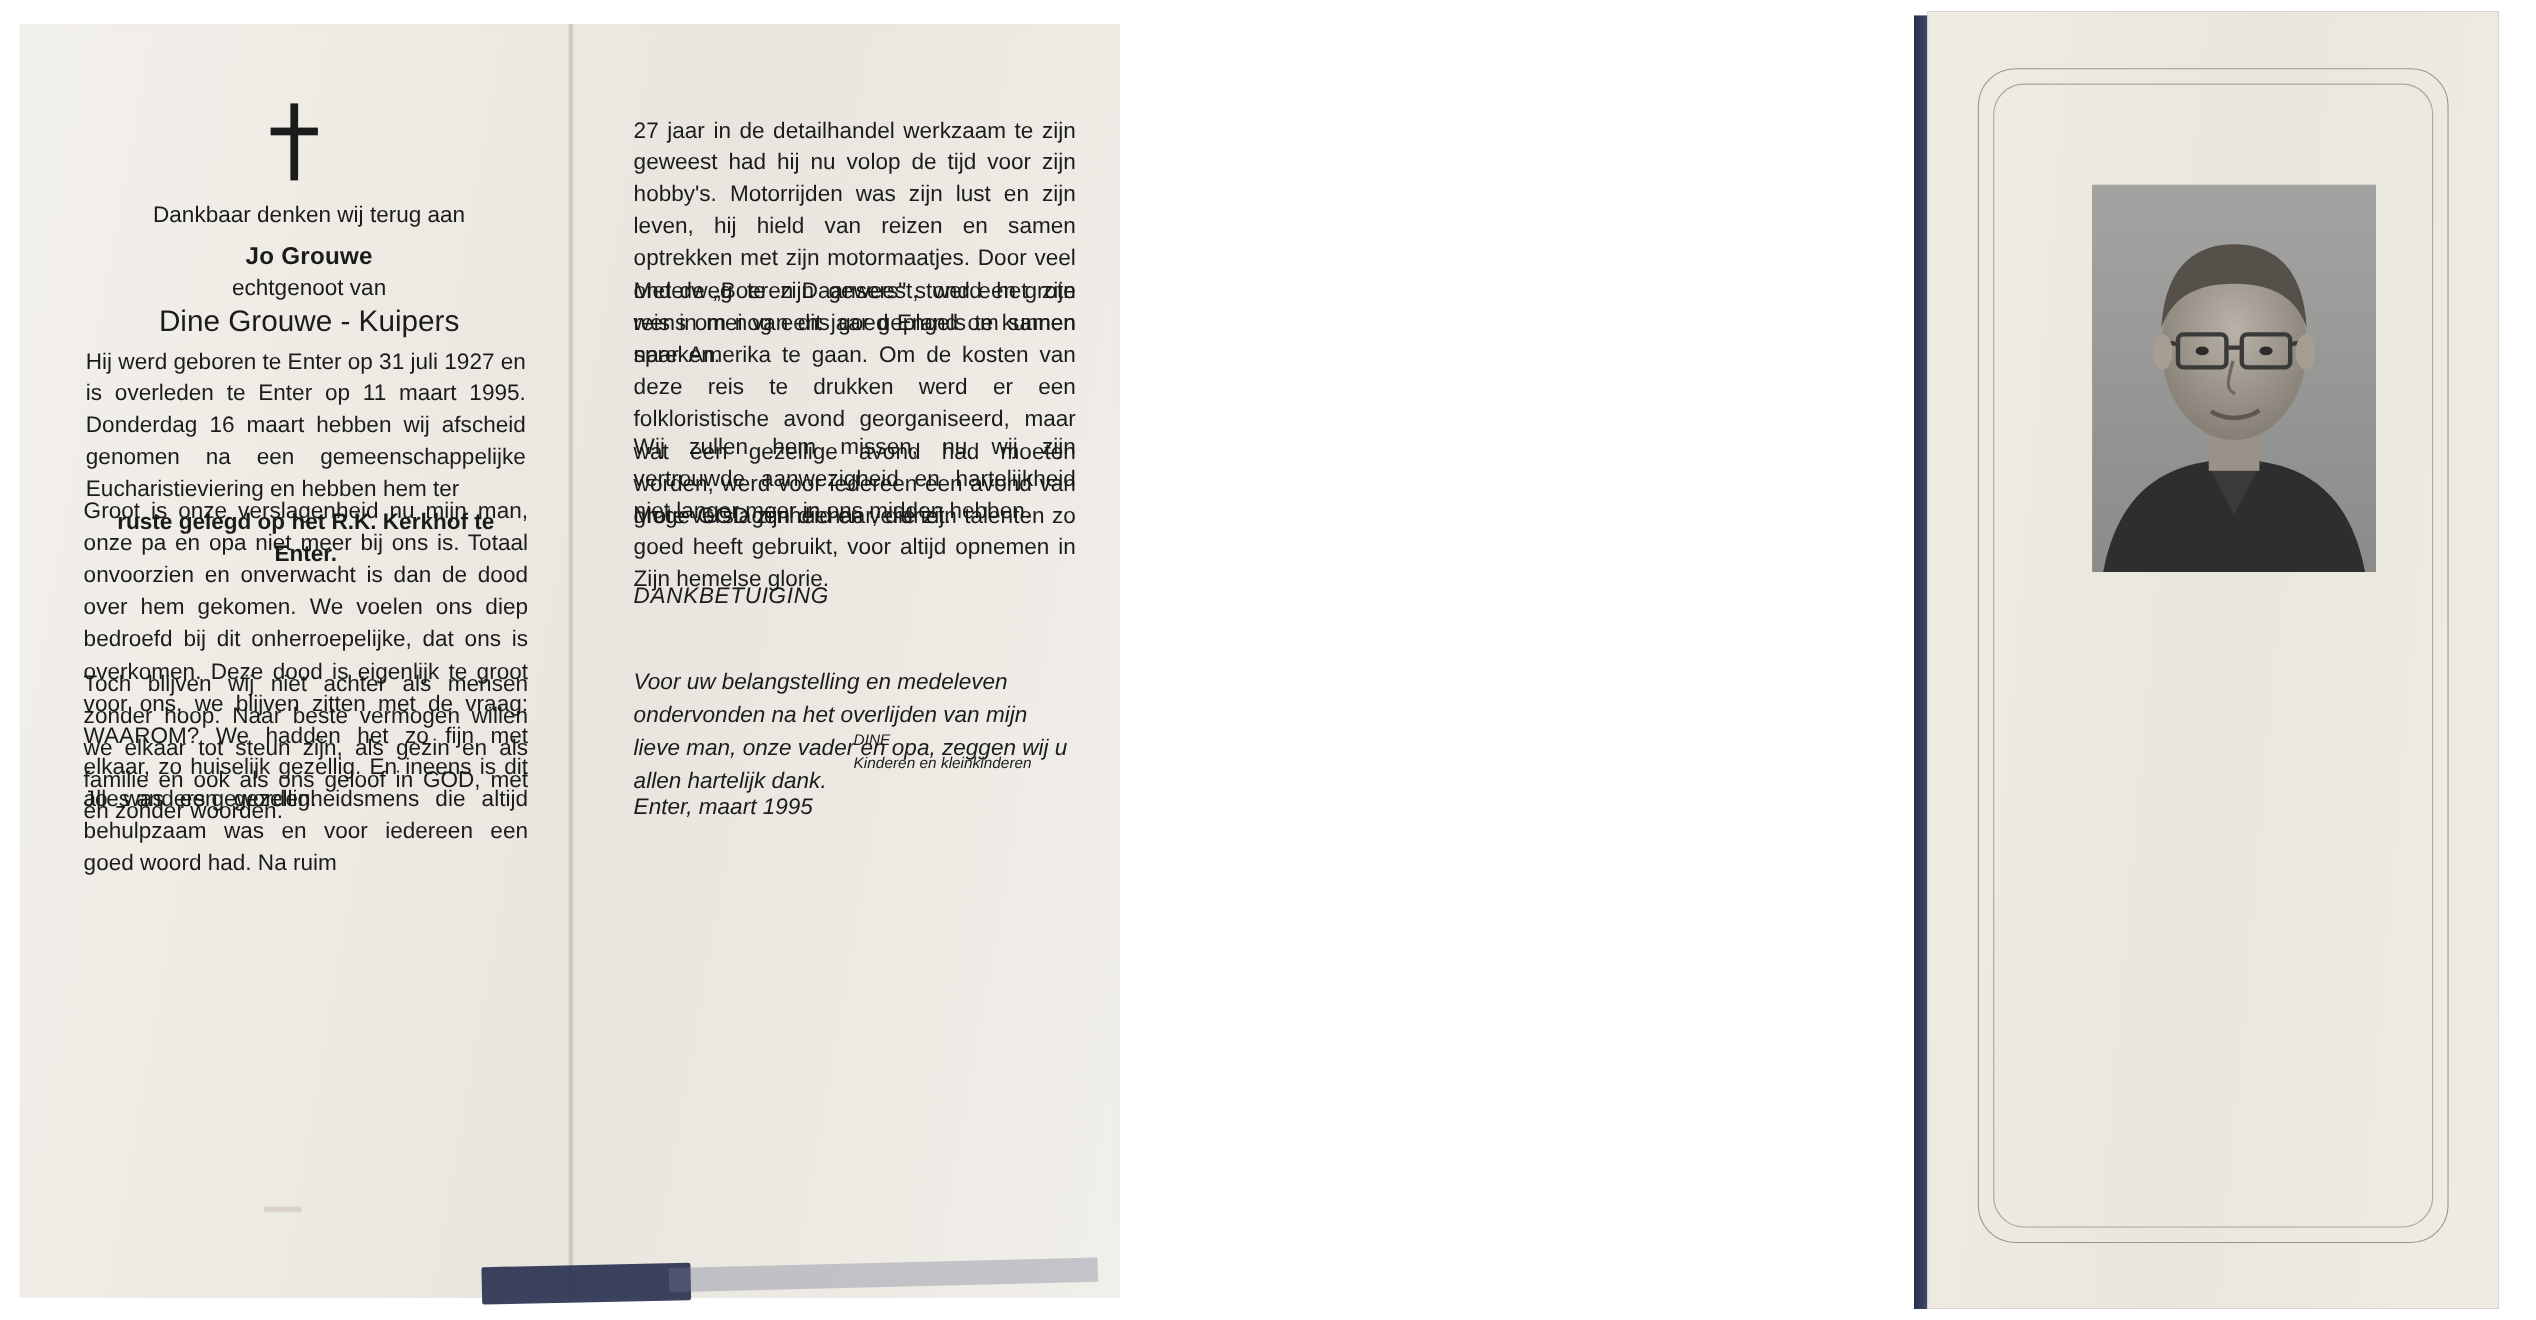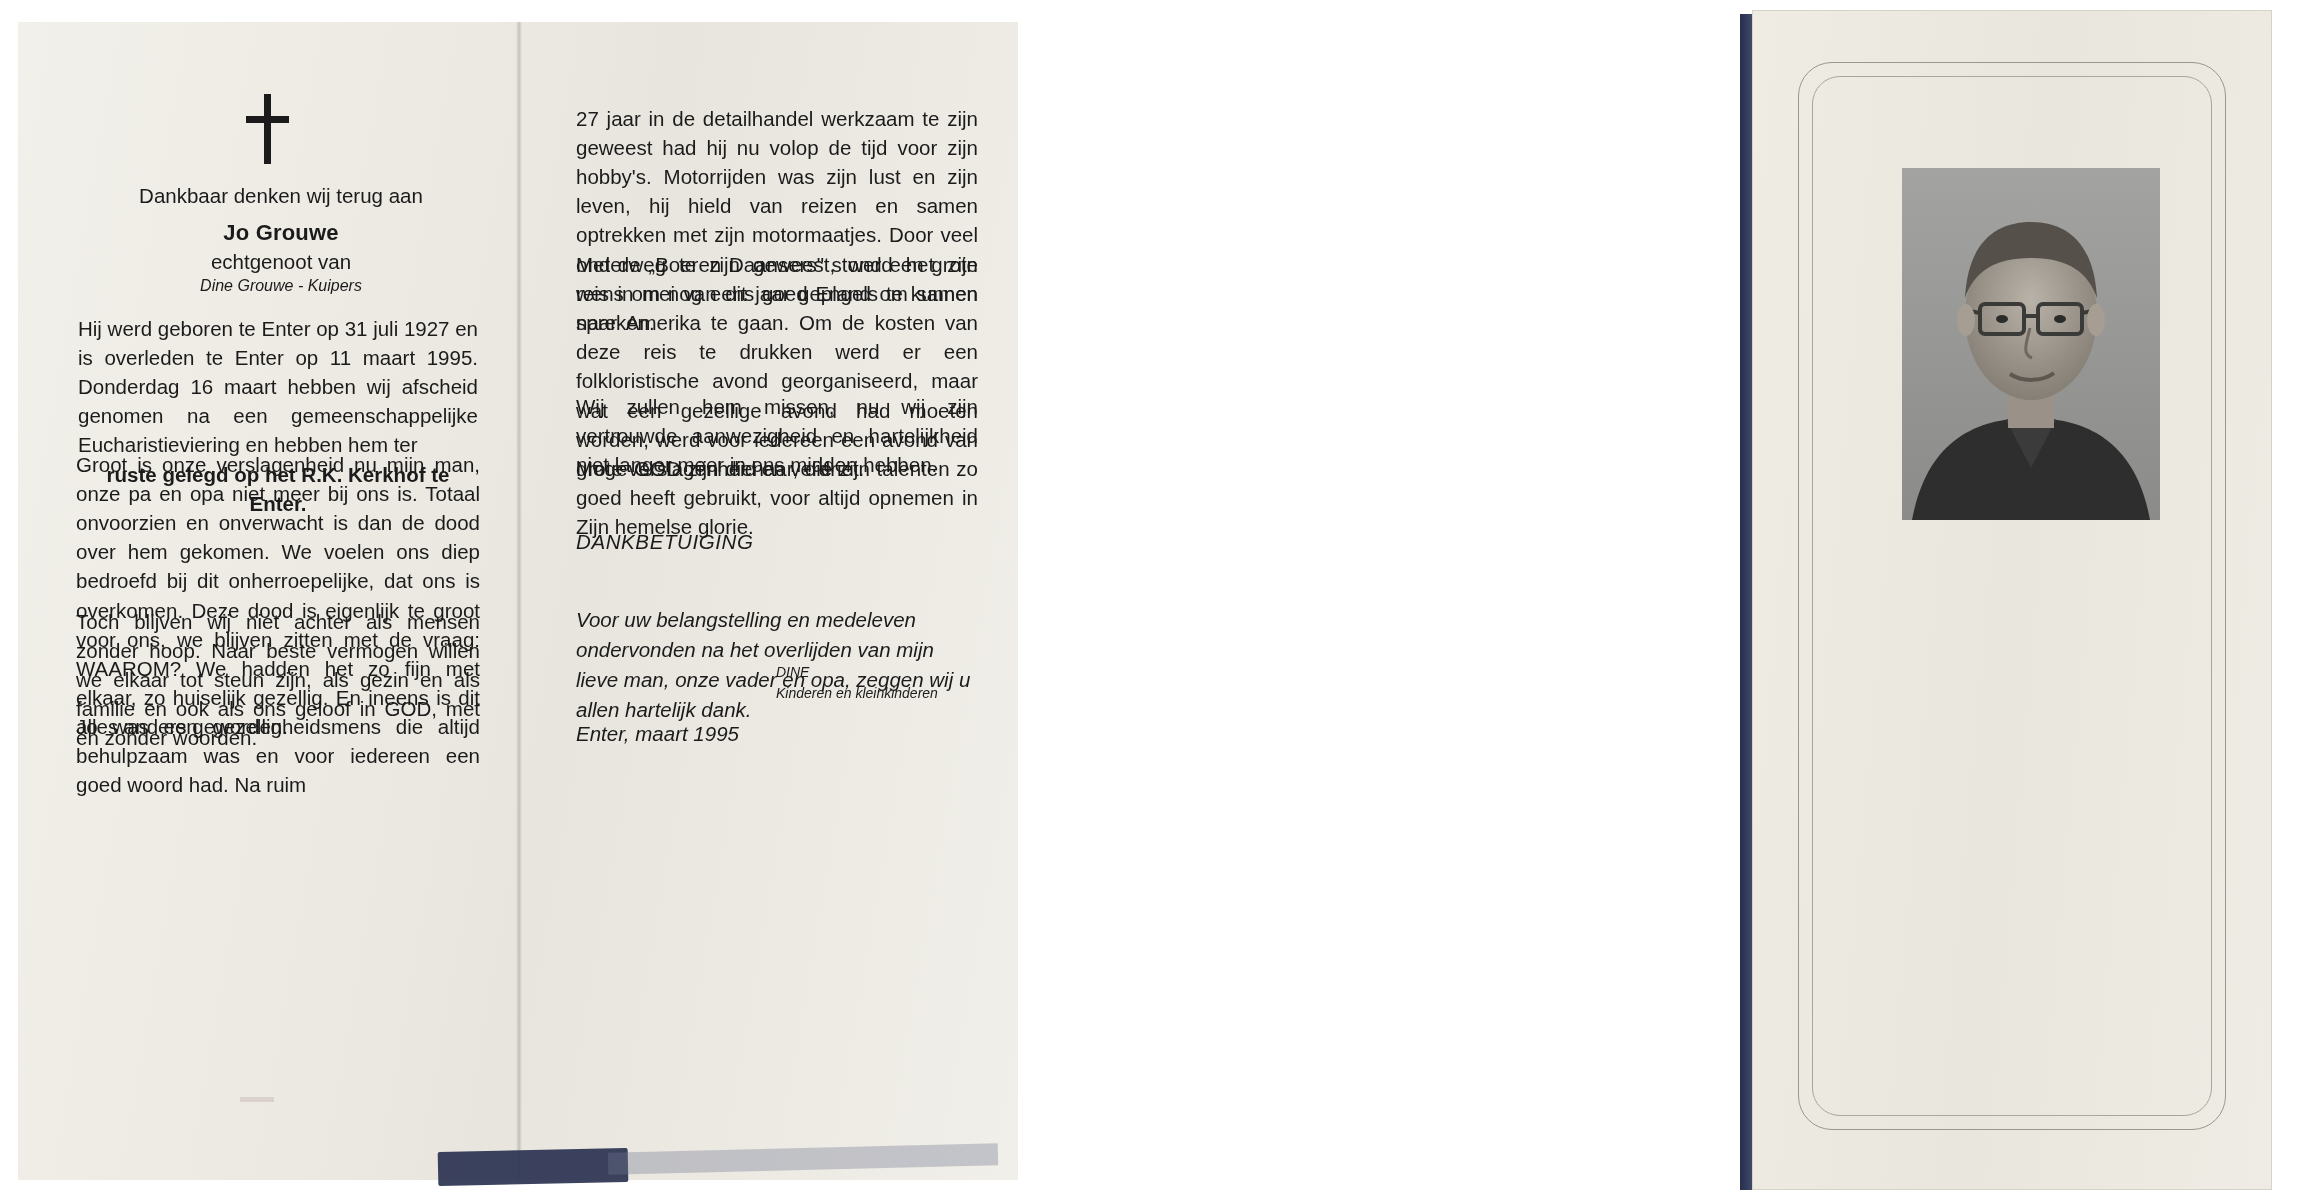--- a/index.html
+++ b/index.html
@@ -51,21 +51,21 @@
   .txt{color:#1b1b1b;font-family:"Liberation Sans",sans-serif;}
 
   .cross{position:absolute;left:0;right:0;top:70px;text-align:center;}
   .cross svg{display:inline-block;}
 
   .l-block{position:absolute;left:56px;right:30px;}
   .center{text-align:center;}
   .intro{top:162px;font-size:20.5px;}
   .name{top:198px;font-size:22px;font-weight:bold;letter-spacing:.2px;}
   .spouse-lbl{top:228px;font-size:20.5px;}
-  .spouse{top:255px;font-size:16px;font-style:italic;}
+  .spouse{top:255px;font-size:27px;}
 
   .just{text-align:justify;line-height:1.42;font-size:20.5px;}
   .p1{top:292px;left:60px;right:40px;text-align:justify;}
   .p1 .lastline{display:block;text-align:center;font-weight:bold;}
   .p2{top:428px;left:58px;right:38px;}
   .p3{top:585px;left:58px;right:38px;}
   .p4{top:690px;left:58px;right:38px;}
 
   .r-block{position:absolute;left:58px;right:40px;}
   .rp1{top:82px;}

